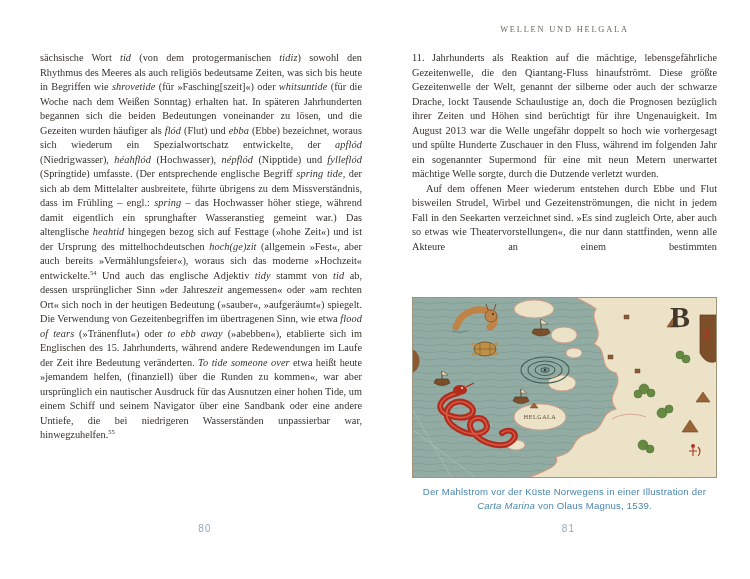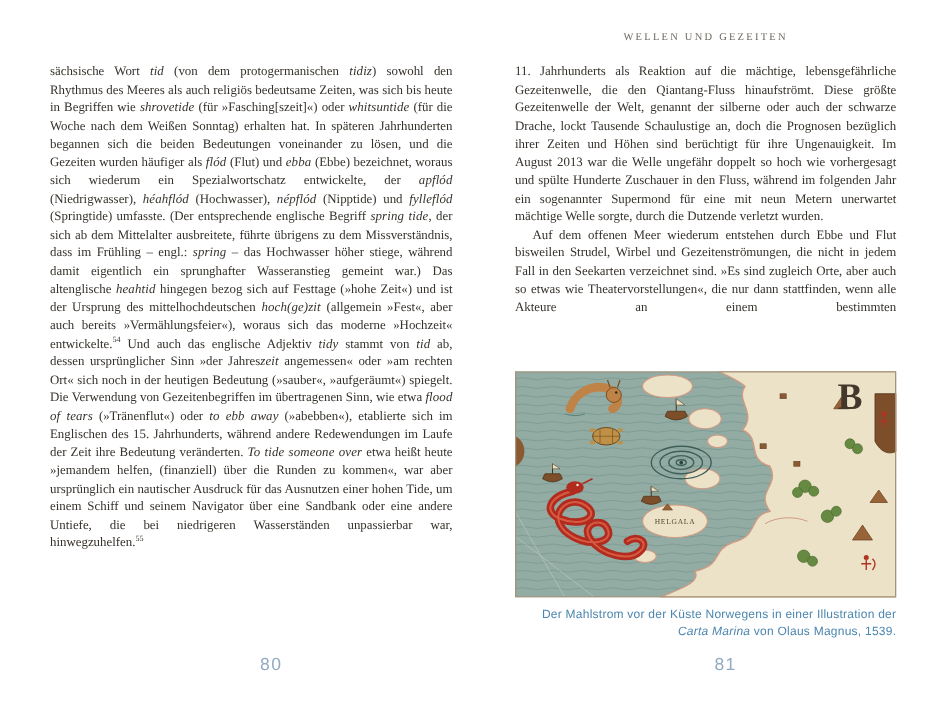--- a/index.html
+++ b/index.html
@@ -20,47 +20,47 @@
     position:absolute;top:51px;left:0;width:100%;
     color:var(--body_text,#36312b);font-size:10.3px;line-height:14.5px;
     text-align:justify;hyphens:auto;-webkit-hyphens:auto;
   }
   .body-text p{margin:0;}
   .body-text p.indent{text-indent:14px;}
   .body-text p.fill{text-align-last:justify;}
   .body-text sup{font-size:6.5px;line-height:0;}
   .body-text i{letter-spacing:.1px;}
   .folio{
-    position:absolute;top:523px;left:16px;width:100%;text-align:center;
+    position:absolute;top:523px;left:4px;width:100%;text-align:center;
     font-family:"Liberation Sans",sans-serif;
-    font-size:14px;letter-spacing:1.2px;color:var(--folio_blue,#93a9c4);
+    font-size:10px;letter-spacing:1.2px;color:var(--folio_blue,#93a9c4);
   }
   .figure{position:absolute;top:297px;left:0;width:305px;}
   .figure svg{display:block;width:305px;height:181px;}
   .figcaption{
     margin-top:7px;font-family:"Liberation Sans",sans-serif;
     font-size:9.6px;line-height:13.8px;color:var(--caption_blue,#4c86ae);
-    text-align:right;letter-spacing:.2px;
+    text-align:center;letter-spacing:.2px;
   }
 </style>
 </head>
 <body>
 
 <div class="spread">
 
   <section class="page left">
     <div class="body-text">
       <p>sächsische Wort <i>tid</i> (von dem protogermanischen <i>tidiz</i>) sowohl den Rhythmus des Meeres als auch religiös bedeutsame Zeiten, was sich bis heute in Begriffen wie <i>shrovetide</i> (für »Fasching[szeit]«) oder <i>whitsuntide</i> (für die Woche nach dem Weißen Sonntag) erhalten hat. In späteren Jahrhunderten begannen sich die beiden Bedeutungen voneinander zu lösen, und die Gezeiten wurden häufiger als <i>flód</i> (Flut) und <i>ebba</i> (Ebbe) bezeichnet, woraus sich wiederum ein Spezialwortschatz entwickelte, der <i>apflód</i> (Niedrigwasser), <i>héahflód</i> (Hochwasser), <i>népflód</i> (Nipptide) und <i>fylleflód</i> (Springtide) umfasste. (Der entsprechende englische Begriff <i>spring tide</i>, der sich ab dem Mittelalter ausbreitete, führte übrigens zu dem Missverständnis, dass im Frühling – engl.: <i>spring</i> – das Hochwasser höher stiege, während damit eigentlich ein sprunghafter Wasseranstieg gemeint war.) Das altenglische <i>heahtid</i> hingegen bezog sich auf Festtage (»hohe Zeit«) und ist der Ursprung des mittelhochdeutschen <i>hoch(ge)zit</i> (allgemein »Fest«, aber auch bereits »Vermählungsfeier«), woraus sich das moderne »Hochzeit« entwickelte.<sup>54</sup> Und auch das englische Adjektiv <i>tidy</i> stammt von <i>tid</i> ab, dessen ursprünglicher Sinn »der Jahres<i>zeit</i> angemessen« oder »am rechten Ort« sich noch in der heutigen Bedeutung (»sauber«, »aufgeräumt«) spiegelt. Die Verwendung von Gezeitenbegriffen im übertragenen Sinn, wie etwa <i>flood of tears</i> (»Tränenflut«) oder <i>to ebb away</i> (»abebben«), etablierte sich im Englischen des 15. Jahrhunderts, während andere Redewendungen im Laufe der Zeit ihre Bedeutung veränderten. <i>To tide someone over</i> etwa heißt heute »jemandem helfen, (finanziell) über die Runden zu kommen«, war aber ursprünglich ein nautischer Ausdruck für das Ausnutzen einer hohen Tide, um einem Schiff und seinem Navigator über eine Sandbank oder eine andere Untiefe, die bei niedrigeren Wasserständen unpassierbar war, hinwegzuhelfen.<sup>55</sup></p>
     </div>
     <div class="folio">80</div>
   </section>
 
   <section class="page right">
     <div class="running-head">
-      <span>WELLEN UND GEZEITEN</span>
+      <span>WELLEN UND HELGALA</span>
     </div>
     <div class="body-text">
       <p>11. Jahrhunderts als Reaktion auf die mächtige, lebensgefährliche Gezeitenwelle, die den Qiantang-Fluss hinaufströmt. Diese größte Gezeitenwelle der Welt, genannt der silberne oder auch der schwarze Drache, lockt Tausende Schaulustige an, doch die Prognosen bezüglich ihrer Zeiten und Höhen sind berüchtigt für ihre Ungenauigkeit. Im August 2013 war die Welle ungefähr doppelt so hoch wie vorhergesagt und spülte Hunderte Zuschauer in den Fluss, während im folgenden Jahr ein sogenannter Supermond für eine mit neun Metern unerwartet mächtige Welle sorgte, durch die Dutzende verletzt wurden.</p>
       <p class="indent fill">Auf dem offenen Meer wiederum entstehen durch Ebbe und Flut bisweilen Strudel, Wirbel und Gezeitenströmungen, die nicht in jedem Fall in den Seekarten verzeichnet sind. »Es sind zugleich Orte, aber auch so etwas wie Theatervorstellungen«, die nur dann stattfinden, wenn alle Akteure an einem bestimmten</p>
     </div>
 
     <figure class="figure" style="margin:0">
       <svg viewBox="0 0 305 181" aria-hidden="true">
 
         <rect x="0" y="0" width="305" height="181" fill="#92aca4"></rect>

